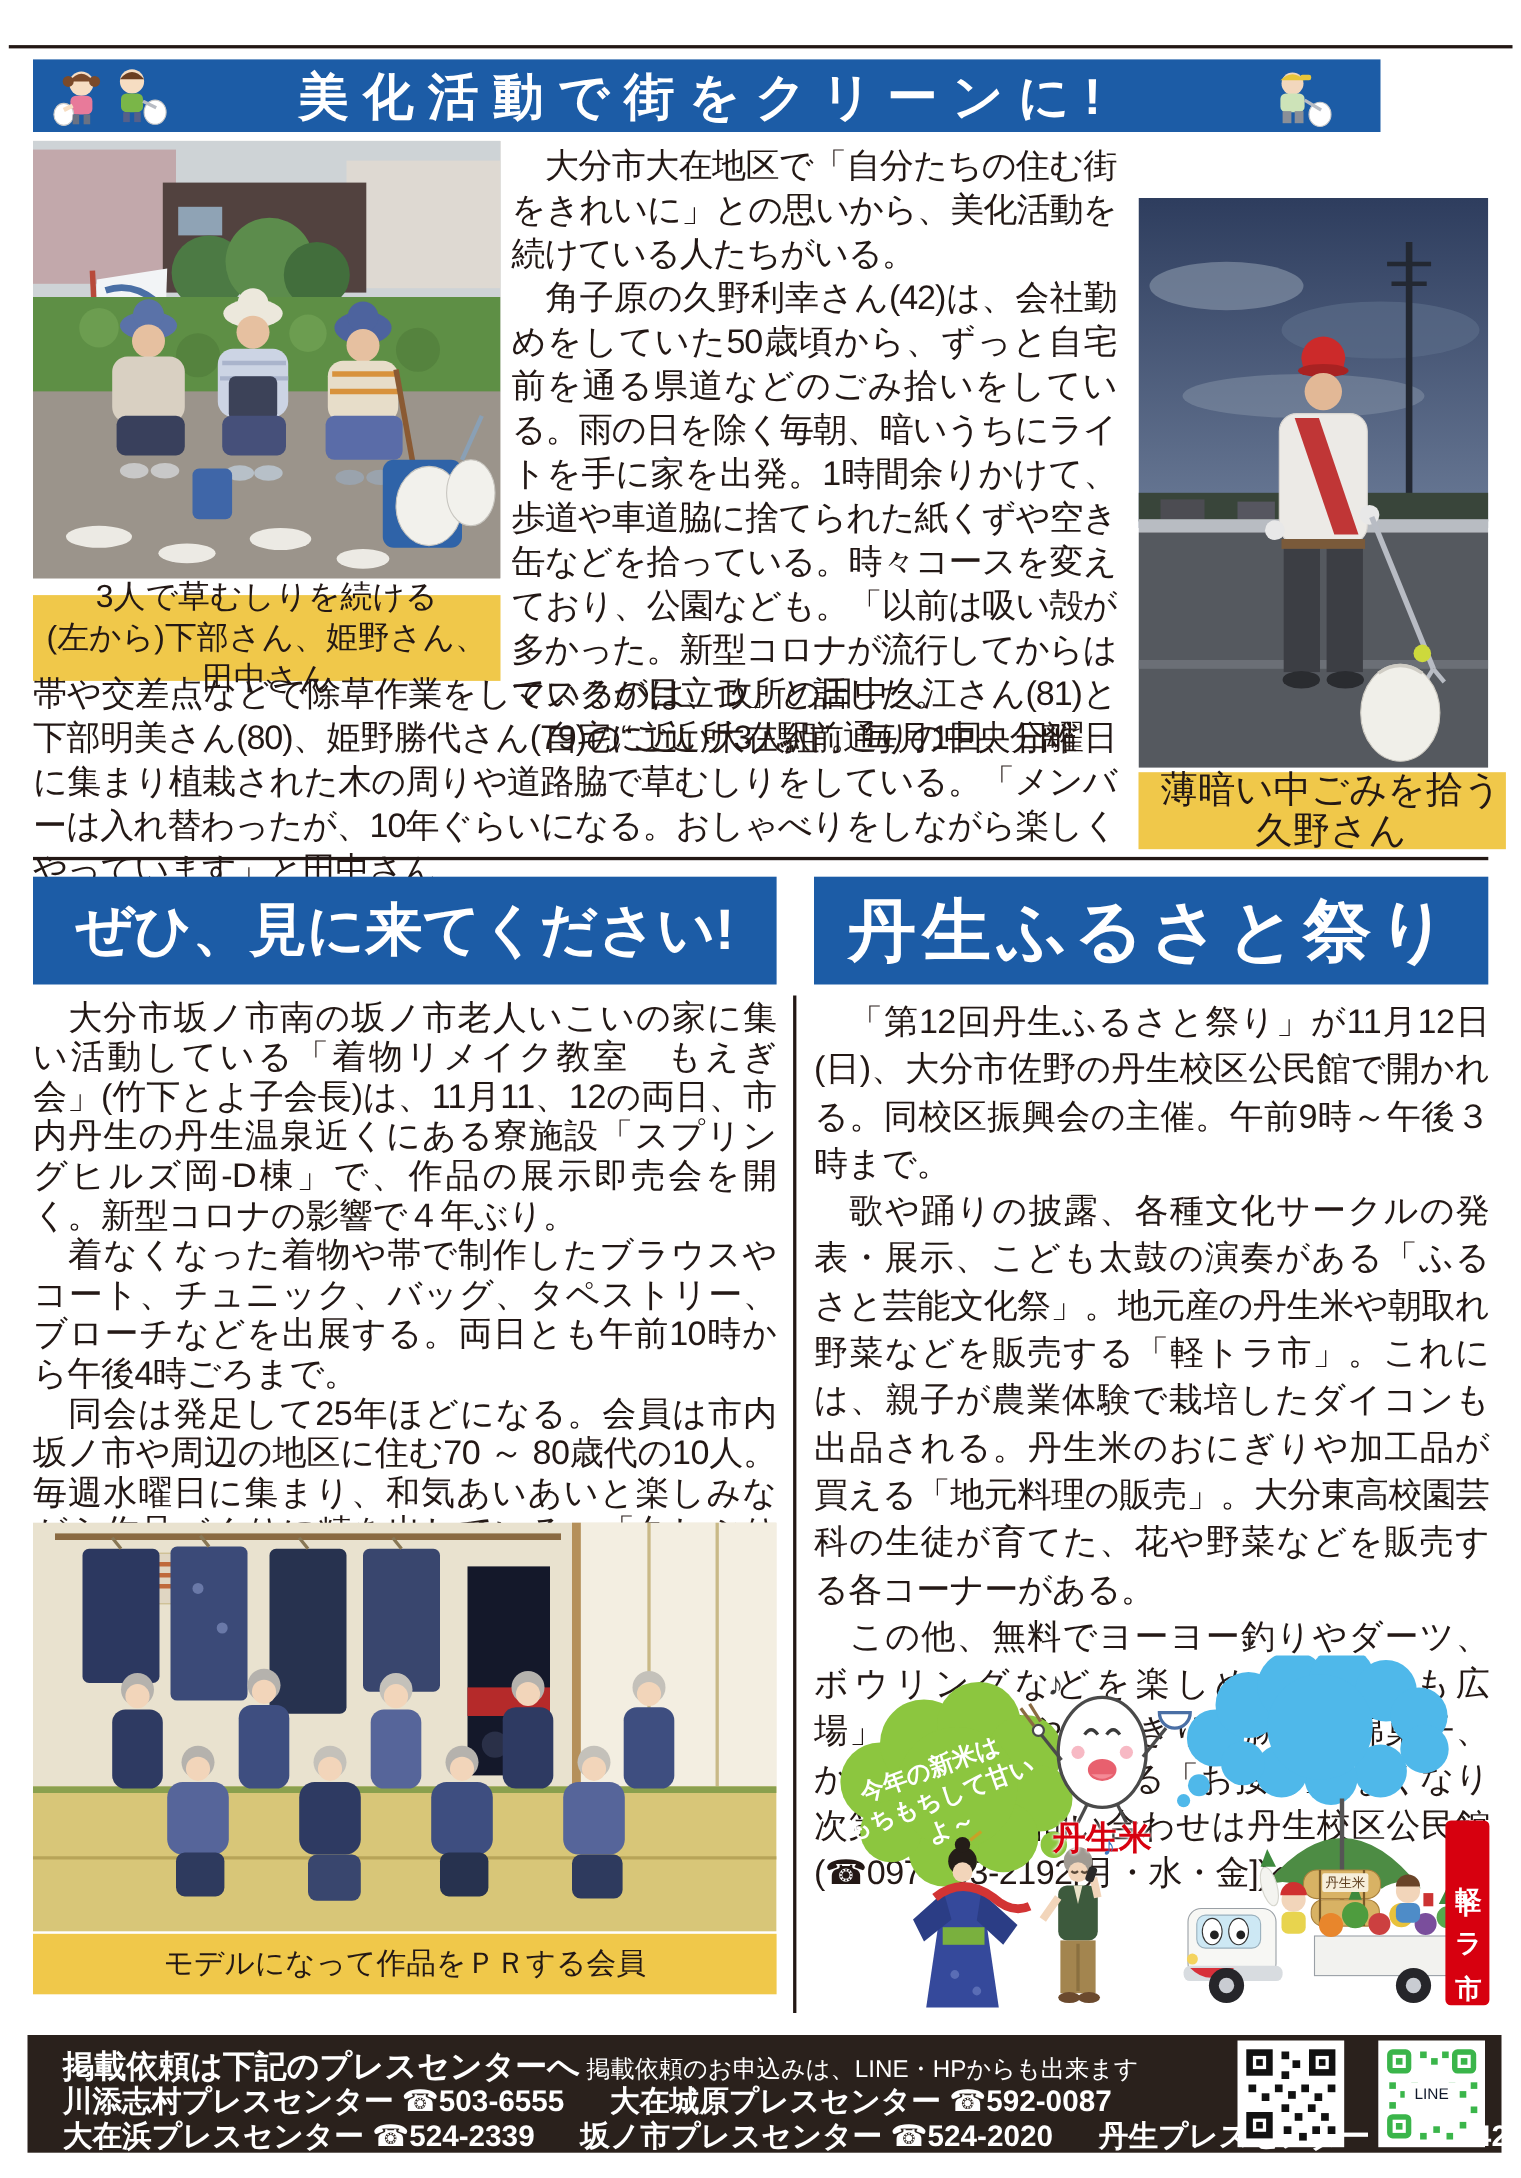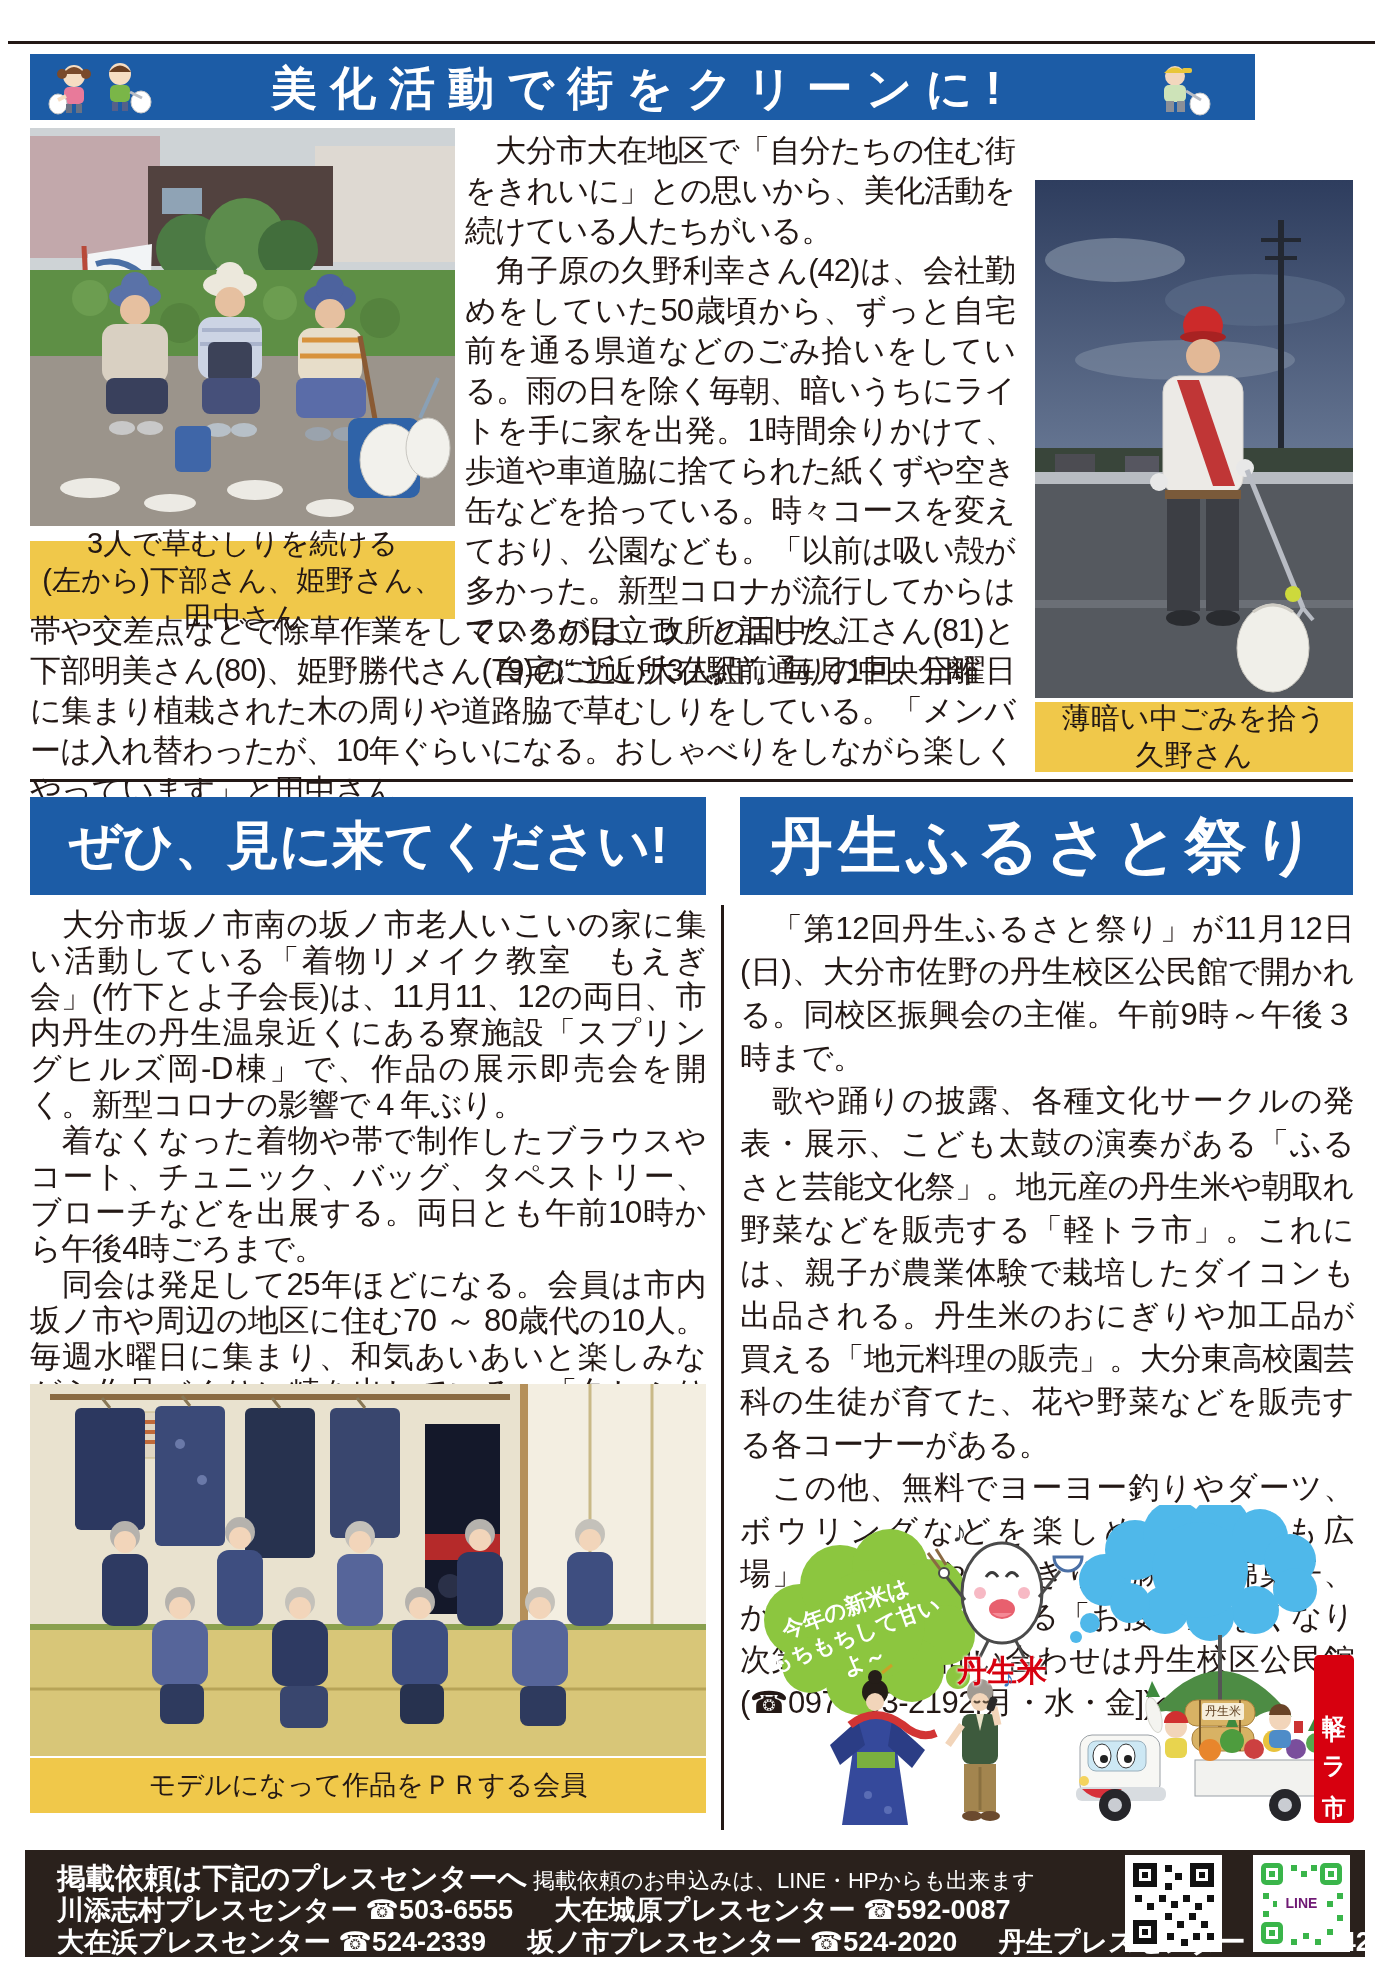--- a/index.html
+++ b/index.html
@@ -172,21 +172,21 @@
     <circle cx="210" cy="288" r="9" fill="#e8e8e8"></circle>
     <line x1="212" y1="290" x2="268" y2="428" stroke="#b8bcc4" stroke-width="5"></line>
     <line x1="268" y1="428" x2="258" y2="444" stroke="#b8bcc4" stroke-width="4"></line>
     <line x1="268" y1="428" x2="278" y2="440" stroke="#b8bcc4" stroke-width="4"></line>
     <circle cx="258" cy="414" r="8" fill="#cdd93c"></circle>
     <ellipse cx="238" cy="468" rx="36" ry="44" fill="#f0efe9" stroke="#cfccc4"></ellipse>
     <path d="M218 432 q20 -14 40 0" fill="none" stroke="#cfccc4" stroke-width="3"></path>
   </svg>
 </div>
 
-<div class="abs yellow-cap" style="left:1035px;top:702px;width:318px;height:70px;font-size:29px;">
+<div class="abs yellow-cap" style="left:1035px;top:702px;width:318px;height:70px;font-size:34px;padding-left:16px;">
   <div>薄暗い中ごみを拾う</div>
   <div>久野さん</div>
 </div>
 
 <div class="abs body-text" style="left:30px;top:611px;width:985px;line-height:40px;">
   <p class="para">帯や交差点などで除草作業をしているのは、政所の田中久江さん(81)と下部明美さん(80)、姫野勝代さん(79)の“ご近所3人組”。毎月1回、日曜日に集まり植栽された木の周りや道路脇で草むしりをしている。「メンバーは入れ替わったが、10年ぐらいになる。おしゃべりをしながら楽しくやっています」と田中さん。</p>
 </div>
 
 <div class="abs" style="left:30px;top:779px;width:1323px;height:3px;background:#231815;"></div>
 
@@ -496,15 +496,15 @@
           <rect x="74" y="46" width="6" height="6"></rect>
           <rect x="64" y="38" width="6" height="6"></rect>
         <rect x="38" y="84" width="6" height="6"></rect>
           <rect x="50" y="78" width="6" height="6"></rect>
           <rect x="62" y="84" width="6" height="6"></rect>
         <rect x="74" y="74" width="6" height="6"></rect>
           <rect x="84" y="60" width="6" height="6"></rect>
           <rect x="10" y="56" width="6" height="6"></rect>
       </g>
     </svg>
-    <div class="abs" style="left:24px;top:38px;width:49px;height:20px;background:#ffffff;color:#701a75;font-weight:bold;font-size:14px;text-align:center;line-height:20px;border-radius:3px;">LINE</div>
+    <div class="abs" style="left:24px;top:38px;width:49px;height:20px;background:#ffffff;color:#0f172a;font-weight:normal;font-size:14px;text-align:center;line-height:20px;border-radius:3px;">LINE</div>
   </div>
 </div>
 
 </body></html>

